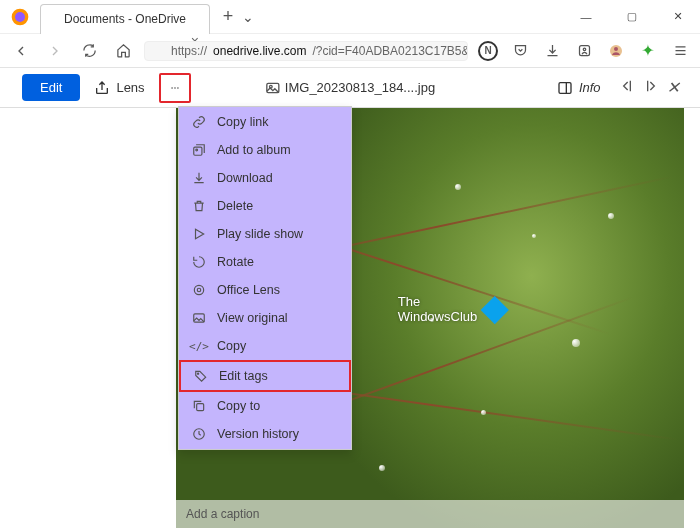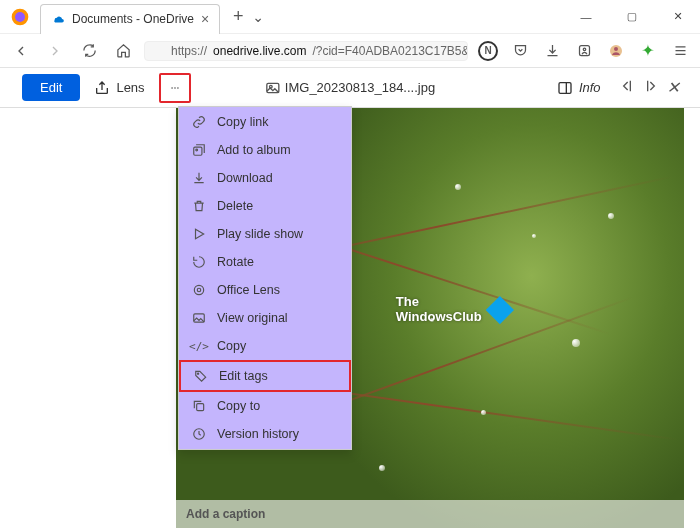--- a/index.html
+++ b/index.html
@@ -1,19 +1,19 @@
 <!DOCTYPE html>
 <html><head>
   <meta charset="utf-8">
   <style>
     * { margin: 0; padding: 0; box-sizing: border-box; font-family: "Segoe UI", Tahoma, sans-serif; }
     body { width: 700px; height: 528px; background: #fff; overflow: hidden; position: relative; }
     .window-titlebar { height: 34px; display: flex; align-items: center; background: #fff; border-bottom: 1px solid #eee; }
     .firefox-icon { width: 20px; height: 20px; margin: 0 10px; }
-    .tab { display: flex; align-items: center; height: 30px; margin-top: 4px; padding: 0 10px; background: #fff; border: 1px solid #ccc; border-bottom: none; border-radius: 4px 4px 0 0; gap: 7px; font-size: 12px; color: #333; min-width: 170px; }
+    .tab { display: flex; align-items: center; height: 30px; margin-top: 4px; padding: 0 10px; background: #fff; border: 1px solid #ccc; border-bottom: none; border-radius: 4px 4px 0 0; gap: 7px; font-size: 12px; color: #333; min-width: 170px; flex-direction: column; }
     .tab-close { margin-left: auto; color: #666; font-size: 14px; }
     .newtab { width: 28px; height: 28px; display: flex; align-items: center; justify-content: center; color: #555; font-size: 18px; margin-left: 4px; }
     .win-controls { margin-left: auto; display: flex; align-items: center; gap: 2px; }
     .win-btn { width: 44px; height: 30px; display: flex; align-items: center; justify-content: center; color: #444; font-size: 11px; }
     .chev-down { font-size: 14px; margin-right: 10px; color: #555; }
 
     .addrbar { height: 34px; display: flex; align-items: center; padding: 0 8px; gap: 8px; border-bottom: 1px solid #e3e3e3; }
     .nav-icon { width: 26px; height: 26px; display: flex; align-items: center; justify-content: center; color: #555; }
     .nav-icon.disabled { color: #bbb; }
     .url-pill { flex: 1; height: 20px; border-radius: 4px; display: flex; align-items: center; padding: 0 8px; gap: 6px; font-size: 12px; color: #666; background: #f6f6f6; border: 1px solid #eee; overflow: hidden; white-space: nowrap; }
@@ -26,21 +26,20 @@
     .tool-group { display: flex; align-items: center; gap: 6px; padding: 0 10px; color: #333; font-size: 13px; }
     .share-icon, .info-icon-svg, .more-icon { width: 16px; height: 16px; }
     .more-box { border: 2px solid #e3262d; border-radius: 2px; padding: 4px 6px; }
     .filename { position: absolute; left: 50%; transform: translateX(-50%); display: flex; align-items: center; gap: 4px; font-size: 13px; color: #333; }
     .right-tools { margin-left: auto; display: flex; align-items: center; gap: 8px; padding-right: 10px; color: #555; font-style: italic; }
 
     .viewer { position: absolute; top: 108px; left: 0; right: 0; bottom: 0; }
     .photo { position: absolute; inset: 0; left: 176px; right: 16px; background:
       radial-gradient(ellipse 60% 80% at 70% 40%, #8fb04f 0%, #5a7d2a 45%, #3d5b1c 80%);
       overflow: hidden;
-      font-weight: bold;
     }
     .leaf-vein { position: absolute; background: linear-gradient(90deg, transparent, #8a4a2a, transparent); height: 2px; transform-origin: left center; }
     .drops { position: absolute; inset: 0; }
     .drop { position: absolute; width: 6px; height: 6px; background: radial-gradient(circle at 30% 30%, #fff, rgba(255,255,255,0.3)); border-radius: 50%; }
     .watermark { position: absolute; left: 50%; top: 48%; transform: translate(-30%, -50%); display: flex; align-items: center; gap: 8px; color: #fff; text-shadow: 0 0 3px rgba(0,0,0,0.5); font-size: 13px; line-height: 1.15; }
     .wm-sq { width: 20px; height: 20px; background: #0aa2ed; transform: rotate(45deg); }
     .caption-bar { position: absolute; bottom: 0; left: 0; right: 0; background: rgba(255,255,255,0.6); padding: 7px 10px; font-size: 12px; color: #555; }
 
     .menu { position: absolute; top: 106px; left: 178px; width: 174px; background: #c4b5fd; border: 1px solid #ccc; box-shadow: 0 4px 10px rgba(0,0,0,0.15); padding: 1px 0; z-index: 10; }
     .menu-item { display: flex; align-items: center; gap: 10px; padding: 6px 12px; font-size: 12.5px; color: #333; cursor: pointer; }

